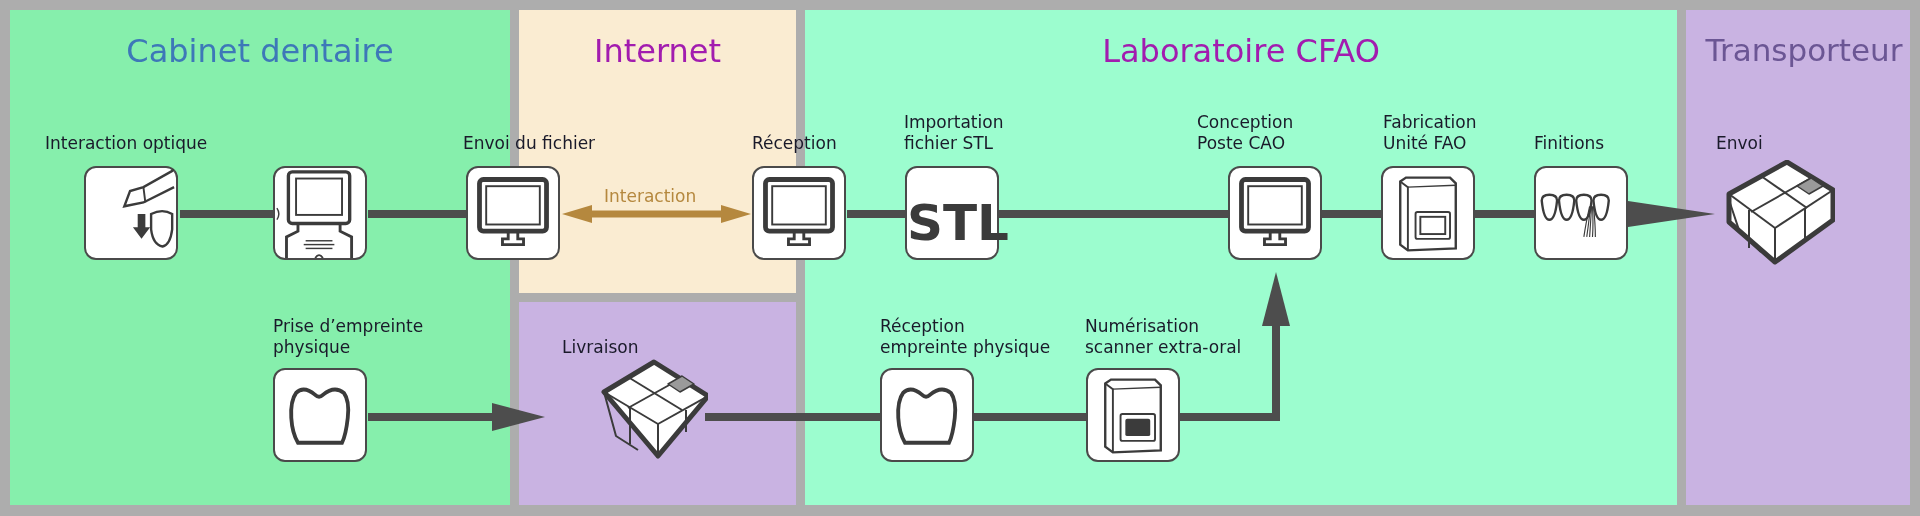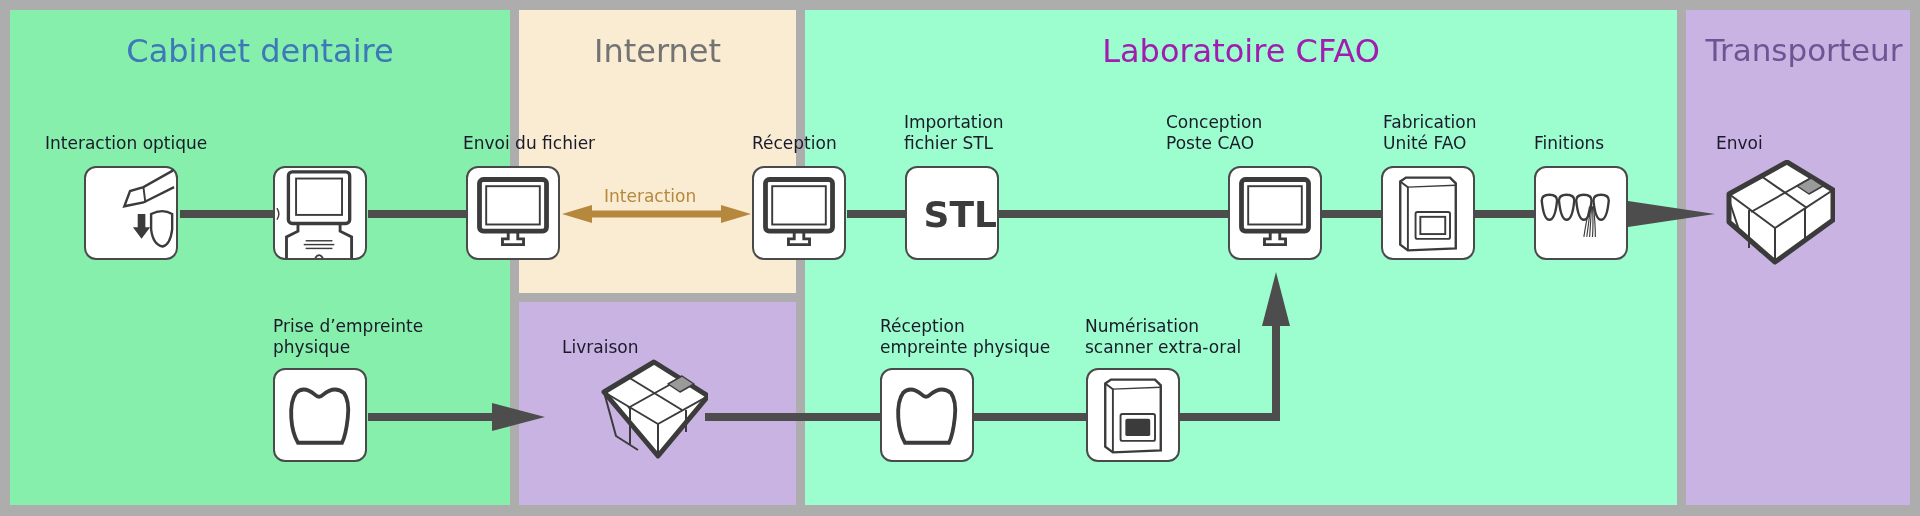--- a/index.html
+++ b/index.html
@@ -4,34 +4,34 @@
 <style>
   html, body { margin: 0; padding: 0; }
   body { width: 1920px; height: 516px; background: #adadad; position: relative; overflow: hidden;
          font-family: "DejaVu Sans", sans-serif; }
   .zone { position: absolute; }
   .zone-title { position: absolute; left: 0; right: 0; top: 22px; text-align: center; font-size: 32px; }
   .label { position: absolute; font-size: 17px; color: #1a1a2a; line-height: 21px; white-space: pre; }
   .node { position: absolute; width: 94px; height: 94px; background: #fff; border: 2px solid #4a4a4a;
           border-radius: 12px; box-sizing: border-box; }
   .node svg { position: absolute; left: 0; top: 0; width: 100%; height: 100%; }
-  .stl-text { position: absolute; left: 0; right: 0; top: 26px; text-align: right; font-size: 36px;
+  .stl-text { position: absolute; left: 0; right: 0; top: 26px; text-align: left; font-size: 50px;
               font-weight: bold; color: #3b3b3b; }
   #connectors { position: absolute; left: 0; top: 0; width: 1920px; height: 516px; pointer-events: none; }
   .free-icon { position: absolute; }
   .interaction-label { position: absolute; font-size: 17px; }
 </style>
 </head>
 <body>
 
 <div class="zone" style="left:10px;top:10px;width:500px;height:495px;background:#86efac;">
   <div class="zone-title" style="color:#3d78b8;">Cabinet dentaire</div>
 </div>
 <div class="zone" style="left:519px;top:10px;width:277px;height:283px;background:#faecd2;">
-  <div class="zone-title" style="color:#737373;">Internet</div>
+  <div class="zone-title" style="color:#a21caf;">Internet</div>
 </div>
 <div class="zone" style="left:519px;top:302px;width:277px;height:203px;background:#c9b3e2;"></div>
 <div class="zone" style="left:805px;top:10px;width:872px;height:495px;background:#9cfdcf;">
   <div class="zone-title" style="color:#a21caf;">Laboratoire CFAO</div>
 </div>
 <div class="zone" style="left:1686px;top:10px;width:224px;height:495px;background:#c9b3e2;">
   <div class="zone-title" style="color:#6b5694;font-size:31px;padding-left:12px;">Transporteur</div>
 </div>
 
 <svg id="connectors" viewBox="0 0 1920 516">
@@ -61,21 +61,21 @@
 </svg>
 
 <div class="interaction-label" style="left:604px;top:186px;color:#b5883e;">Interaction</div>
 
 <div class="label" style="left:45px;top:133px;">Interaction optique</div>
 <div class="label" style="left:273px;top:133px;margin-top:44px;">Contôle</div>
 <div class="label" style="left:463px;top:133px;">Envoi du fichier</div>
 <div class="label" style="left:752px;top:133px;">Réception</div>
 <div class="label" style="left:904px;top:112px;">Importation
 fichier STL</div>
-<div class="label" style="left:1166px;top:112px;">Conception
+<div class="label" style="left:1197px;top:112px;">Conception
 Poste CAO</div>
 <div class="label" style="left:1383px;top:112px;">Fabrication
 Unité FAO</div>
 <div class="label" style="left:1534px;top:133px;">Finitions</div>
 <div class="label" style="left:1716px;top:133px;">Envoi</div>
 
 <div class="label" style="left:273px;top:316px;">Prise d’empreinte
 physique</div>
 <div class="label" style="left:562px;top:337px;">Livraison</div>
 <div class="label" style="left:880px;top:316px;">Réception

